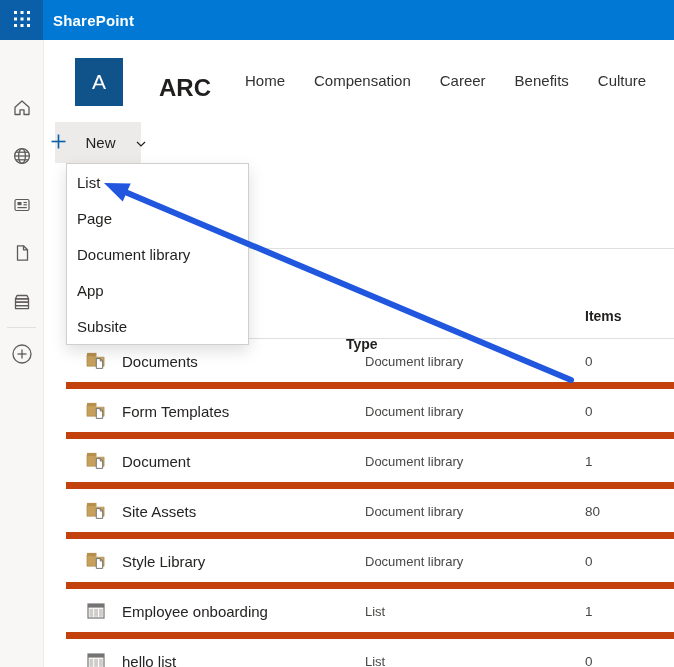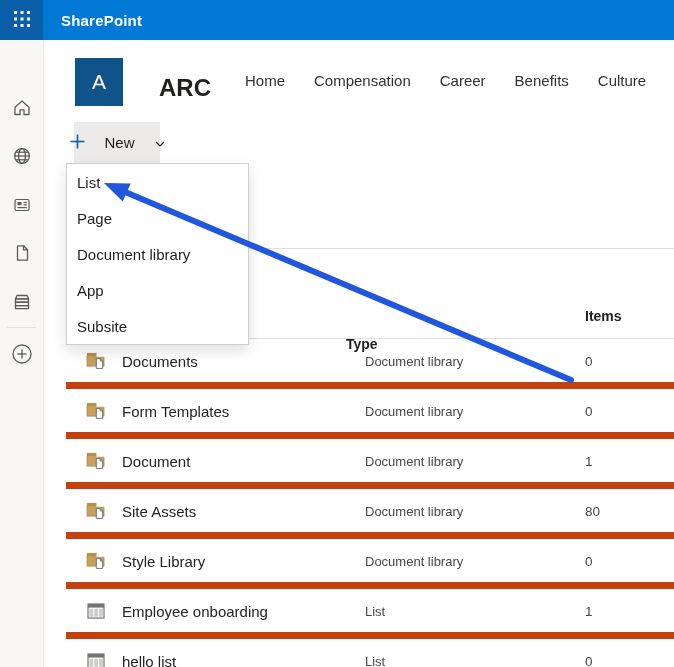--- a/index.html
+++ b/index.html
@@ -4,33 +4,33 @@
 <style>
   html,body{margin:0;padding:0;}
   body{
     width:674px;height:667px;position:relative;overflow:hidden;
     background:#ffffff;font-family:"Liberation Sans",sans-serif;
     -webkit-font-smoothing:antialiased;
   }
   
   .suite-bar{position:absolute;left:0;top:0;width:674px;height:40px;background:#0078d4;display:flex;align-items:center;z-index:5;}
   .waffle-btn{width:43px;height:40px;background:#0b5fa9;border:none;display:flex;align-items:center;justify-content:center;cursor:pointer;padding:0;}
-  .app-name{color:#ffffff;font-size:15px;font-weight:700;margin-left:18px;letter-spacing:.2px;}
+  .app-name{color:#ffffff;font-size:15px;font-weight:700;margin-left:10px;letter-spacing:.2px;}
   
   .left-rail{position:absolute;left:0;top:40px;width:43px;height:627px;background:#f8f7f6;border-right:1px solid #eceae8;z-index:4;}
   .rail-btn{position:absolute;left:50%;transform:translateX(-50%);width:32px;height:30px;background:transparent;border:none;display:flex;align-items:center;justify-content:center;cursor:pointer;padding:0;color:#5d5b58;}
   .rail-divider{position:absolute;left:7px;right:7px;top:287px;height:1px;background:#e3e1df;}
   
   .site-header{position:absolute;left:43px;top:40px;right:0;height:82px;background:#fff;}
   .site-logo{position:absolute;left:32px;top:18px;width:48px;height:48px;background:#10538a;color:#fff;display:flex;align-items:center;justify-content:center;font-size:21px;cursor:pointer;}
   .site-title{position:absolute;left:108px;top:26px;margin:8px;font-size:24px;font-weight:700;color:#201f1e;cursor:pointer;}
   .top-nav{position:absolute;left:202px;top:32px;display:flex;gap:29px;white-space:nowrap;}
   .nav-item{font-size:15px;color:#323130;cursor:pointer;}
   
-  .new-button{position:absolute;left:74px;top:122px;width:86px;height:41px;background:#edebe9;border:none;display:flex;align-items:center;justify-content:center;gap:20px;cursor:pointer;z-index:6;}
+  .new-button{position:absolute;left:55px;top:122px;width:86px;height:41px;background:#edebe9;border:none;display:flex;align-items:center;justify-content:center;gap:20px;cursor:pointer;z-index:6;}
   .new-label{font-size:15px;color:#201f1e;}
   
   .new-menu{position:absolute;left:66px;top:163px;width:181px;background:#ffffff;border:1px solid #d1cfcd;box-shadow:0 6px 15px rgba(0,0,0,.13);z-index:20;}
   .menu-item{height:36px;display:flex;align-items:center;padding-left:10px;font-size:15px;color:#201f1e;cursor:pointer;}
   
   .section-divider{position:absolute;left:66px;right:0;top:248px;height:1px;background:#e1dfdd;z-index:1;}
   .col-header{position:absolute;top:308px;font-size:14px;font-weight:700;color:#201f1e;z-index:1;}
   .col-header.type{left:346px;margin-top:28px;}
   .col-header.items{left:585px;}
   .header-border{position:absolute;left:66px;right:0;top:338px;height:1px;background:#e1dfdd;z-index:1;}

